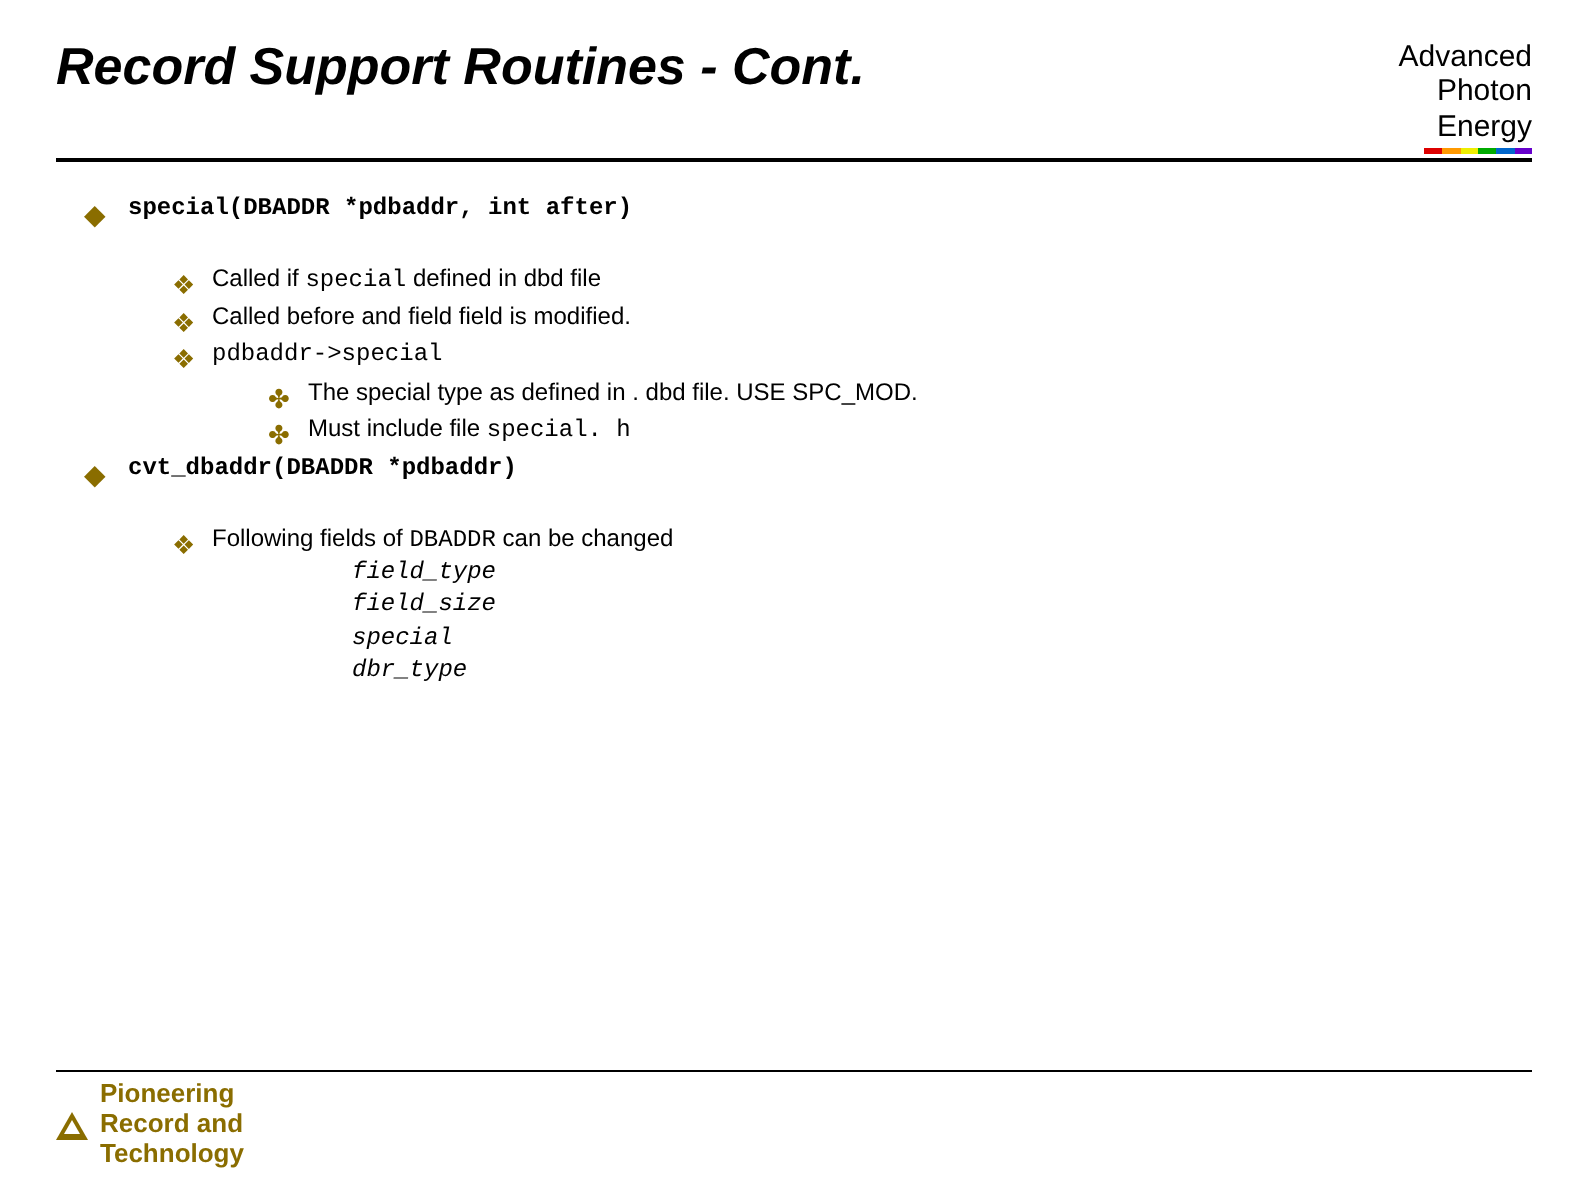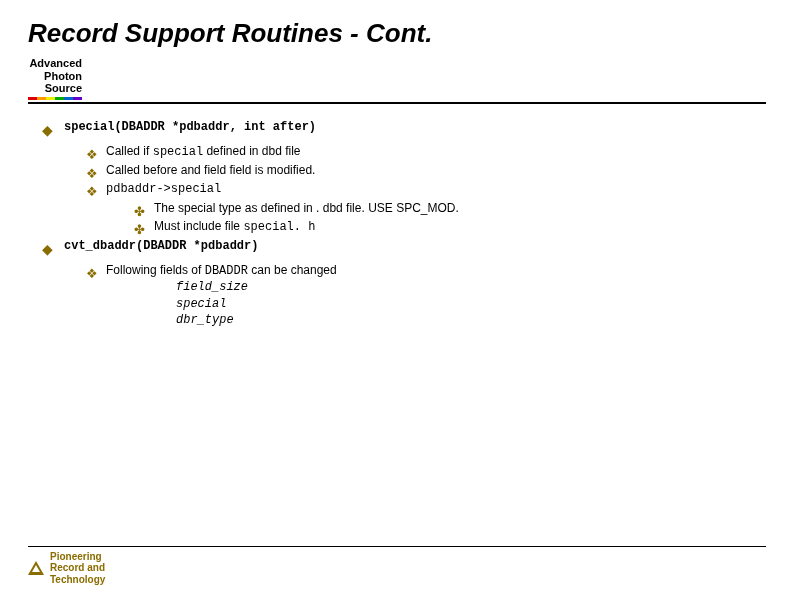--- a/index.html
+++ b/index.html
@@ -5,53 +5,53 @@
   * { margin: 0; padding: 0; box-sizing: border-box; }
   body {
     width: 794px; height: 595px;
     background: #fff;
     font-family: Arial, Helvetica, sans-serif;
     color: #000;
     position: relative;
     overflow: hidden;
   }
   .slide { padding: 18px 28px 0 28px; }
-  .title-row { display: flex; align-items: flex-start; justify-content: space-between; flex-direction: column; }
+  .title-row { display: flex; align-items: flex-start; justify-content: space-between; }
   .title {
     font-size: 26px; font-weight: bold; font-style: italic;
     padding-bottom: 6px;
   }
   .logo-aps { margin-top: 2px; text-align: right; }
-  .logo-aps .t { font-size: 11px; font-weight: bold; line-height: 1.15; }
+  .logo-aps .t { font-size: 15px; font-weight: normal; line-height: 1.15; }
   .rainbow { height: 3px; width: 54px; margin-top: 2px; margin-left: auto;
     background: linear-gradient(90deg,#d00 0 17%,#f90 17% 34%,#ee0 34% 50%,#0a0 50% 67%,#06c 67% 84%,#60c 84% 100%);
   }
   .hr { border-top: 2px solid #000; margin-top: 2px; }
   .content { margin-top: 14px; font-size: 12px; line-height: 1.35; }
   .code { font-family: "Courier New", Courier, monospace; }
   .bold { font-weight: bold; }
   ul { list-style: none; }
   .l1 { padding-left: 14px; }
   .l1 > li { position: relative; padding-left: 22px; margin-bottom: 2px; }
   .l1 > li::before { content: "◆"; position: absolute; left: 0; top: 3px; color: #8a6d00; font-size: 14px; }
-  .l2 { padding-left: 22px; margin-top: 8px; }
+  .l2 { padding-left: 22px; margin-top: 19px; }
   .l2 > li { position: relative; padding-left: 20px; margin-bottom: 2px; }
   .l2 > li::before { content: "❖"; position: absolute; left: 0; top: 3px; color: #8a6d00; font-size: 13px; }
   .l3 { padding-left: 28px; margin-top: 2px; }
   .l3 > li { position: relative; padding-left: 20px; margin-bottom: 2px; }
   .l3 > li::before { content: "✤"; position: absolute; left: 0; top: 3px; color: #8a6d00; font-size: 13px; }
   .fields { padding-left: 70px; font-style: italic; }
   .fields .f { display: block; }
   .footer {
     position: absolute; left: 28px; right: 28px; bottom: 10px;
     border-top: 1px solid #000; padding-top: 4px;
     display: flex; justify-content: space-between; align-items: flex-start;
   }
   .footer .left, .footer .right { display: flex; align-items: center; gap: 6px; }
-  .footer .txt { font-size: 10px; font-weight: bold; line-height: 1.15; color: #8a6d00; }
+  .footer .txt { font-size: 13px; font-weight: bold; line-height: 1.15; color: #8a6d00; }
   .footer .right .txt { text-align: right; }
   .tri {
     width: 0; height: 0;
     border-left: 8px solid transparent;
     border-right: 8px solid transparent;
     border-bottom: 14px solid #8a6d00;
     position: relative;
   }
   .tri::after {
     content: ""; position: absolute; left: -4px; top: 4px;
@@ -65,21 +65,21 @@
 </style>
 </head>
 <body>
 
 <div class="slide">
   <div class="title-row">
     <div class="title">Record Support Routines - Cont.</div>
     <div class="logo-aps">
       <div class="t">Advanced</div>
       <div class="t">Photon</div>
-      <div class="t">Source</div>
+      <div class="t">Energy</div>
       <div class="rainbow"></div>
     </div>
   </div>
   <div class="hr"></div>
 
   <div class="content">
     <ul class="l1">
       <li>
         <span class="code bold">special(DBADDR *pdbaddr, int after)</span>
         <ul class="l2">
@@ -94,20 +94,21 @@
             </ul>
           </li>
         </ul>
       </li>
       <li>
         <span class="code bold">cvt_dbaddr(DBADDR *pdbaddr)</span>
         <ul class="l2">
           <li>
             <span>Following fields of </span><span class="code">DBADDR</span><span> can be changed</span>
             <div class="fields code">
+              <span class="f">field_type</span>
               <span class="f">field_size</span>
               <span class="f">special</span>
               <span class="f">dbr_type</span>
             </div>
           </li>
         </ul>
       </li>
     </ul>
   </div>
 </div>

